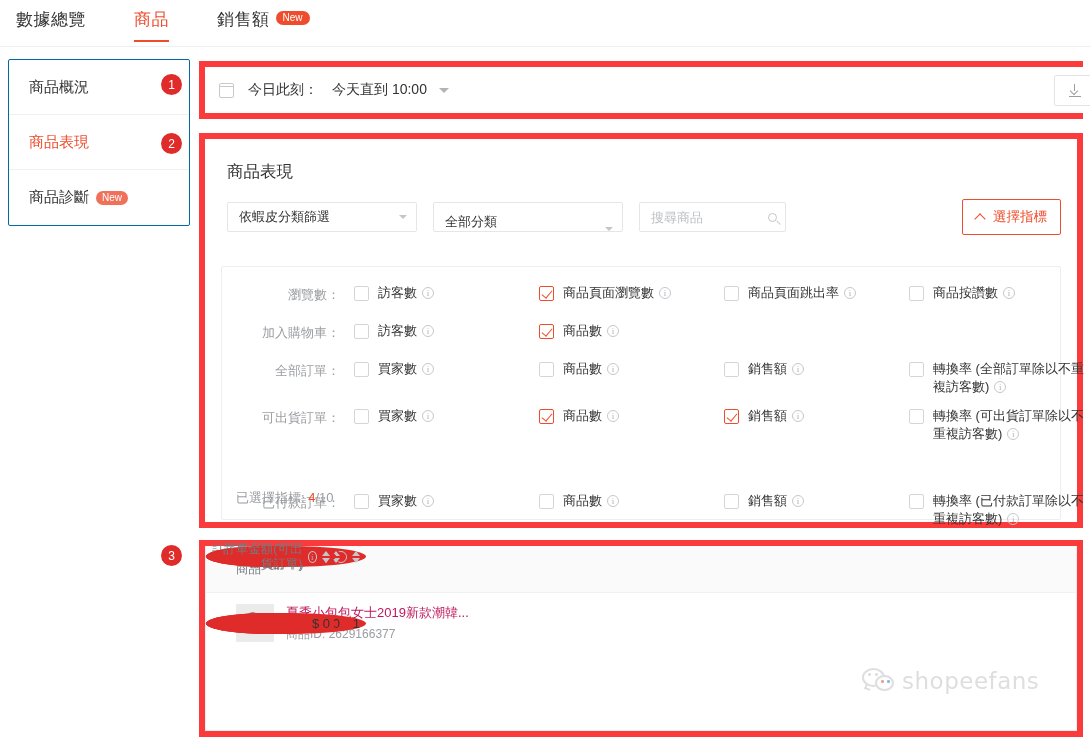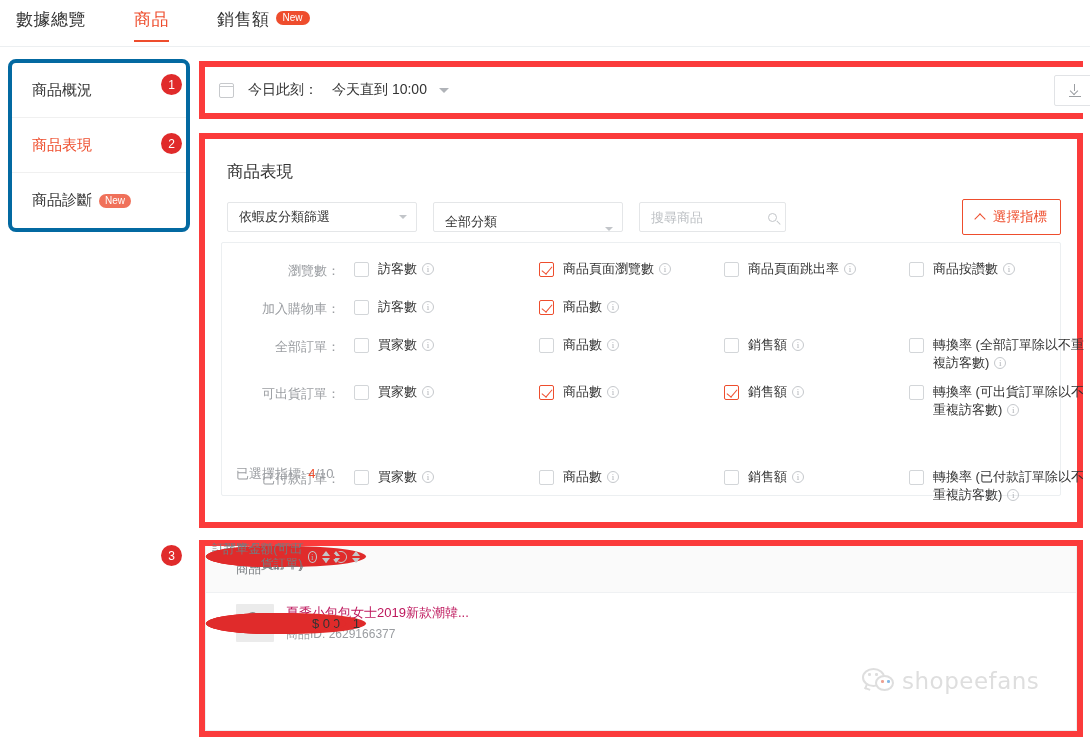--- a/index.html
+++ b/index.html
@@ -27,21 +27,21 @@
   }
   .badge-new {
     display: inline-block; background: #ee4d2d; color: #fff; font-size: 10px;
     padding: 1px 7px 2px 7px; border-radius: 9px; vertical-align: 4px; margin-left: 6px;
     letter-spacing: 0; font-weight: normal;
   }
 
   
   .sidebar {
     position: absolute; left: 8px; top: 59px; width: 182px;
-    background: #fff; border: 4px solid #0369a1; border-radius: 8px;
+    background: #fff; border: 1px solid #0369a1; border-radius: 2px;
   }
   .side-item {
     height: 55px; display: flex; align-items: center; padding-left: 20px;
     font-size: 15px; color: #333; border-bottom: 1px solid #f0f0f0; cursor: pointer;
   }
   .side-item:last-child { border-bottom: none; }
   .side-item.active { color: #ee4d2d; }
   .side-new {
     display: inline-block; background: #f0715a; color: #fff; font-size: 10px;
     padding: 1px 6px 2px 6px; border-radius: 8px; margin-left: 7px; vertical-align: 2px;
@@ -132,21 +132,21 @@
     height: 36px; padding: 0 13px; font-size: 13.5px; display: flex; align-items: center;
     border-radius: 2px; cursor: pointer;
   }
   .chev-up {
     width: 8px; height: 8px; border-left: 1.6px solid #ee4d2d; border-top: 1.6px solid #ee4d2d;
     transform: rotate(45deg); margin-right: 9px; margin-top: 3px;
   }
 
   
   .metrics {
-    margin-top: 7px; border: 1px solid #eceff1; border-radius: 2px; background: #fff;
+    margin-top: 31px; border: 1px solid #eceff1; border-radius: 2px; background: #fff;
     padding: 14px 0 0 0; height: 254px; position: relative;
   }
   .mrow { display: flex; align-items: flex-start; padding: 0 0 0 10px; margin-bottom: 8px; min-height: 30px; }
   .mlabel {
     width: 108px; text-align: right; font-size: 13px; color: #9a9da1; padding-top: 5px; flex: none;
   }
   .mcell { width: 185px; display: flex; align-items: flex-start; padding-top: 3px; flex: none; }
   .mcell.c1 { margin-left: 14px; }
   .cbx {
     width: 15px; height: 15px; border: 1px solid #d3d6d9; border-radius: 2px; background: #fff;

